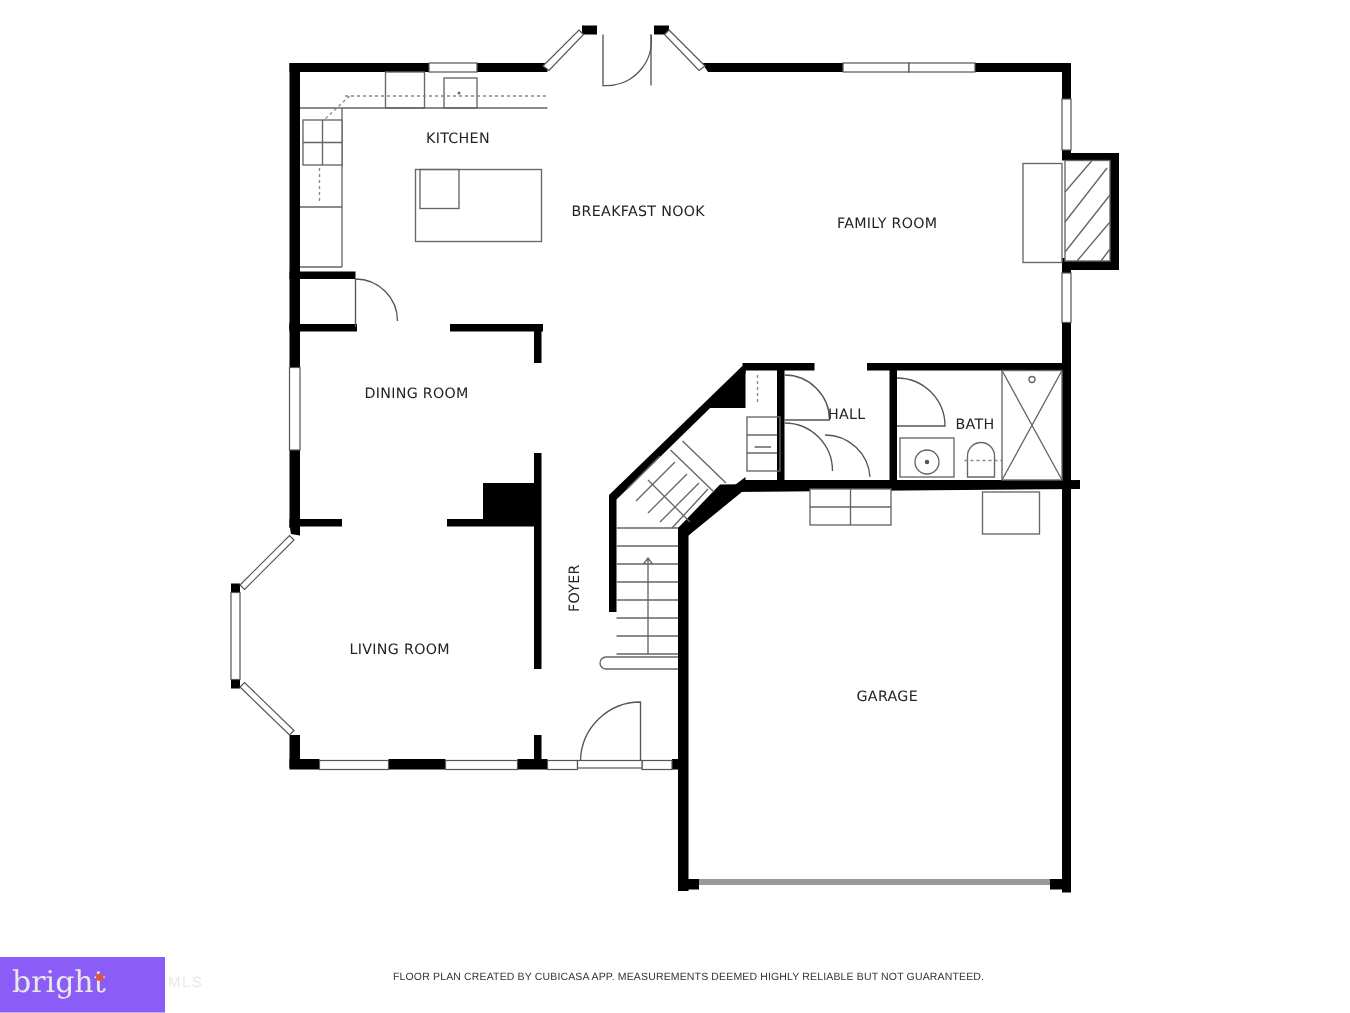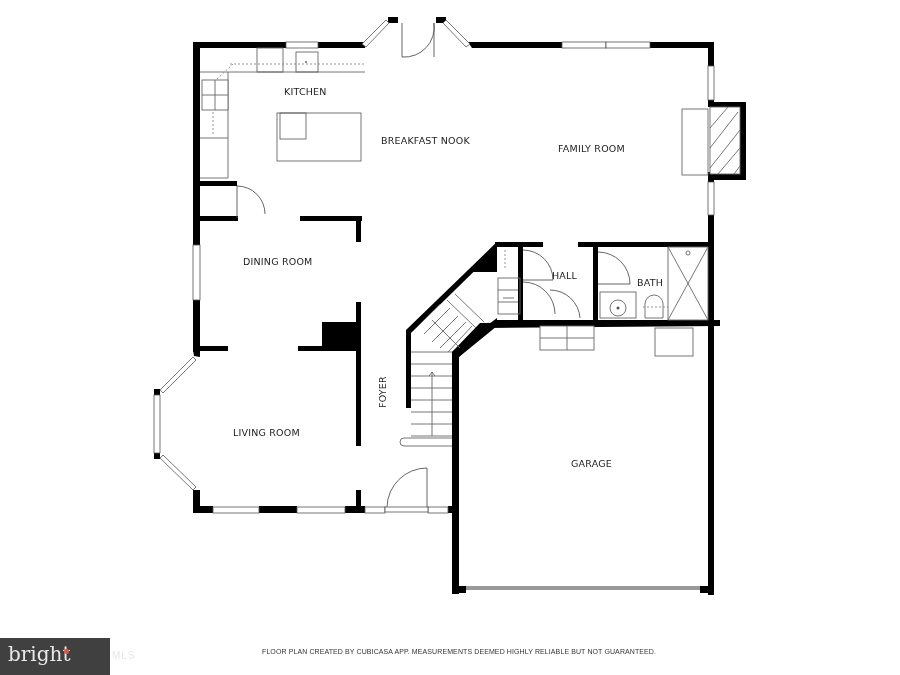--- a/index.html
+++ b/index.html
@@ -5,21 +5,21 @@
   html, body { margin: 0; padding: 0; background: #ffffff; }
   body { width: 900px; height: 675px; position: relative; overflow: hidden; font-family: "DejaVu Sans", sans-serif; }
   #plan { position: absolute; left: 0; top: 0; width: 900px; height: 675px; }
   .room-label { font-family: "DejaVu Sans", sans-serif; font-size: 9.5px; fill: #222; letter-spacing: 0.2px; }
   .wall { fill: #000; }
   .win { fill: #fff; stroke: #555; stroke-width: 0.8; }
   .fix { fill: none; stroke: #666; stroke-width: 0.9; }
   .fixw { fill: #fff; stroke: #666; stroke-width: 0.9; }
   .dash { fill: none; stroke: #888; stroke-width: 0.9; stroke-dasharray: 2,2; }
   .door { fill: none; stroke: #555; stroke-width: 0.9; }
-  .logo { position: absolute; left: 0; top: 638px; width: 110px; height: 37px; background: #404040; }
+  .logo { position: absolute; left: 0; top: 638px; width: 110px; height: 37px; background: #8b5cf6; }
   .logo-bright { position: absolute; left: 8px; top: 4px; font-family: "DejaVu Serif", serif; font-size: 20px; color: #e8e8e8; }
   .logo-mls { position: absolute; left: 68px; top: 12px; font-family: Liberation Sans, sans-serif; font-size: 10px; color: #e8e8e8; letter-spacing: 1px; padding-left: 44px; }
   .logo-dot { position: absolute; left: 64px; top: 11px; width: 5px; height: 5px; border-radius: 50%; background: #e0553f; }
   .disclaimer { position: absolute; left: 262px; top: 648px; font-family: "Liberation Sans", sans-serif; font-size: 7px; color: #333; letter-spacing: 0.1px; white-space: nowrap; }
 </style>
 </head>
 <body>
 
 <svg id="plan" viewBox="0 0 900 675" xmlns="http://www.w3.org/2000/svg">
 

